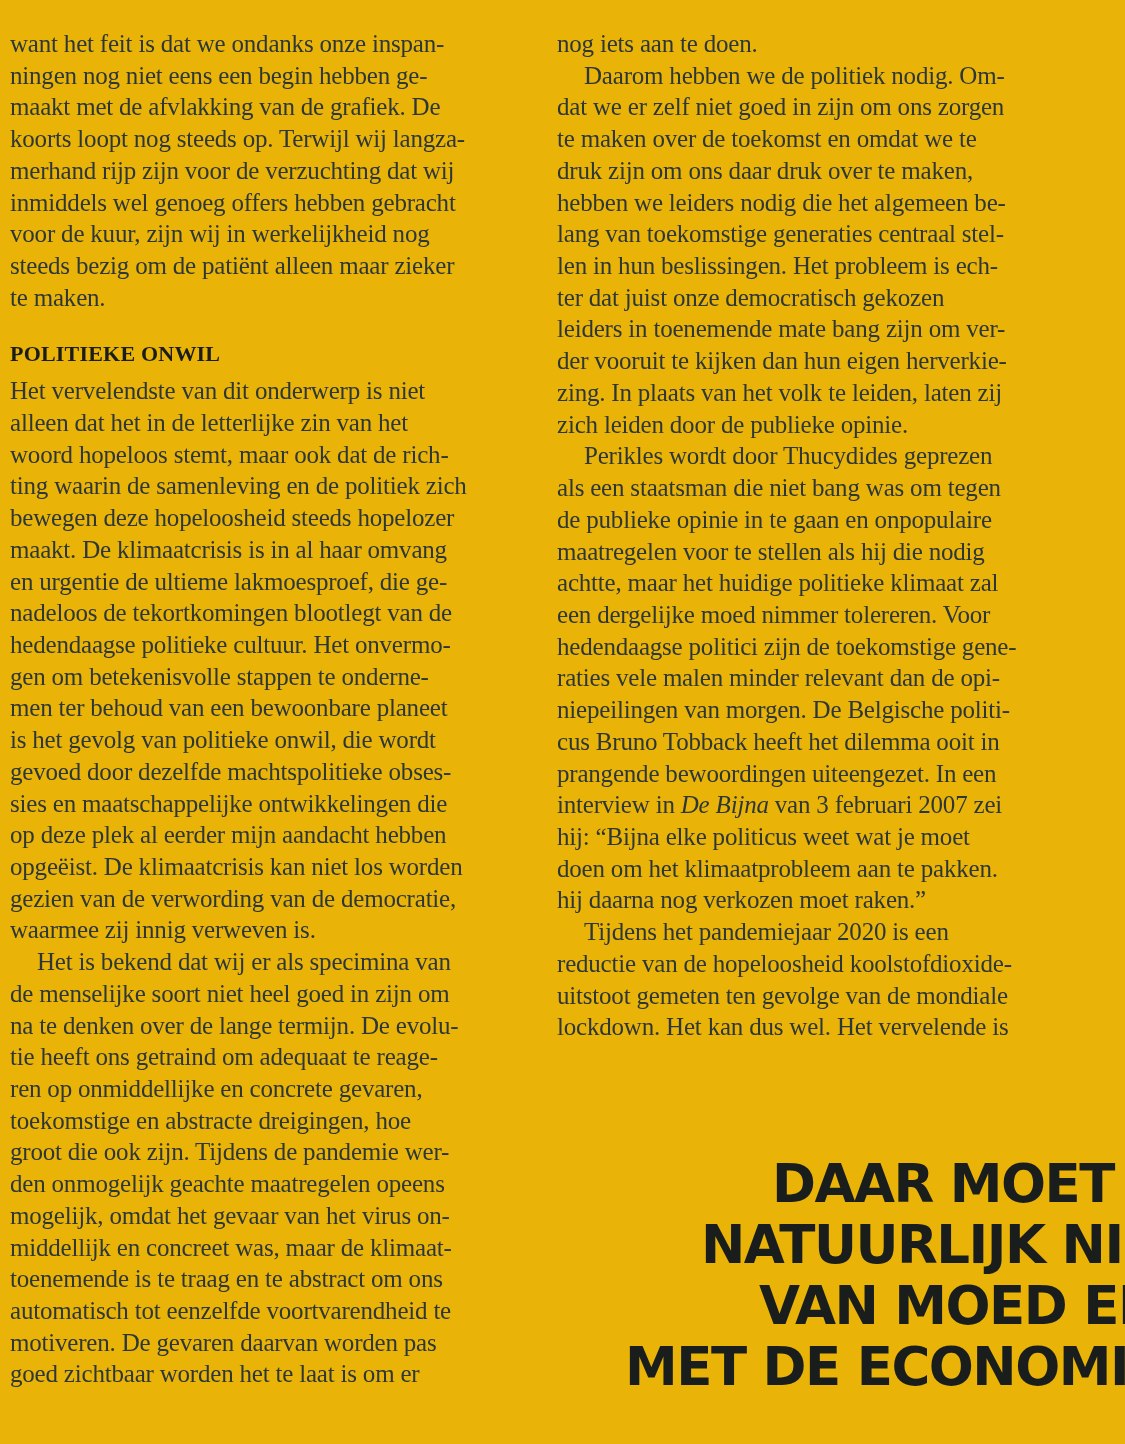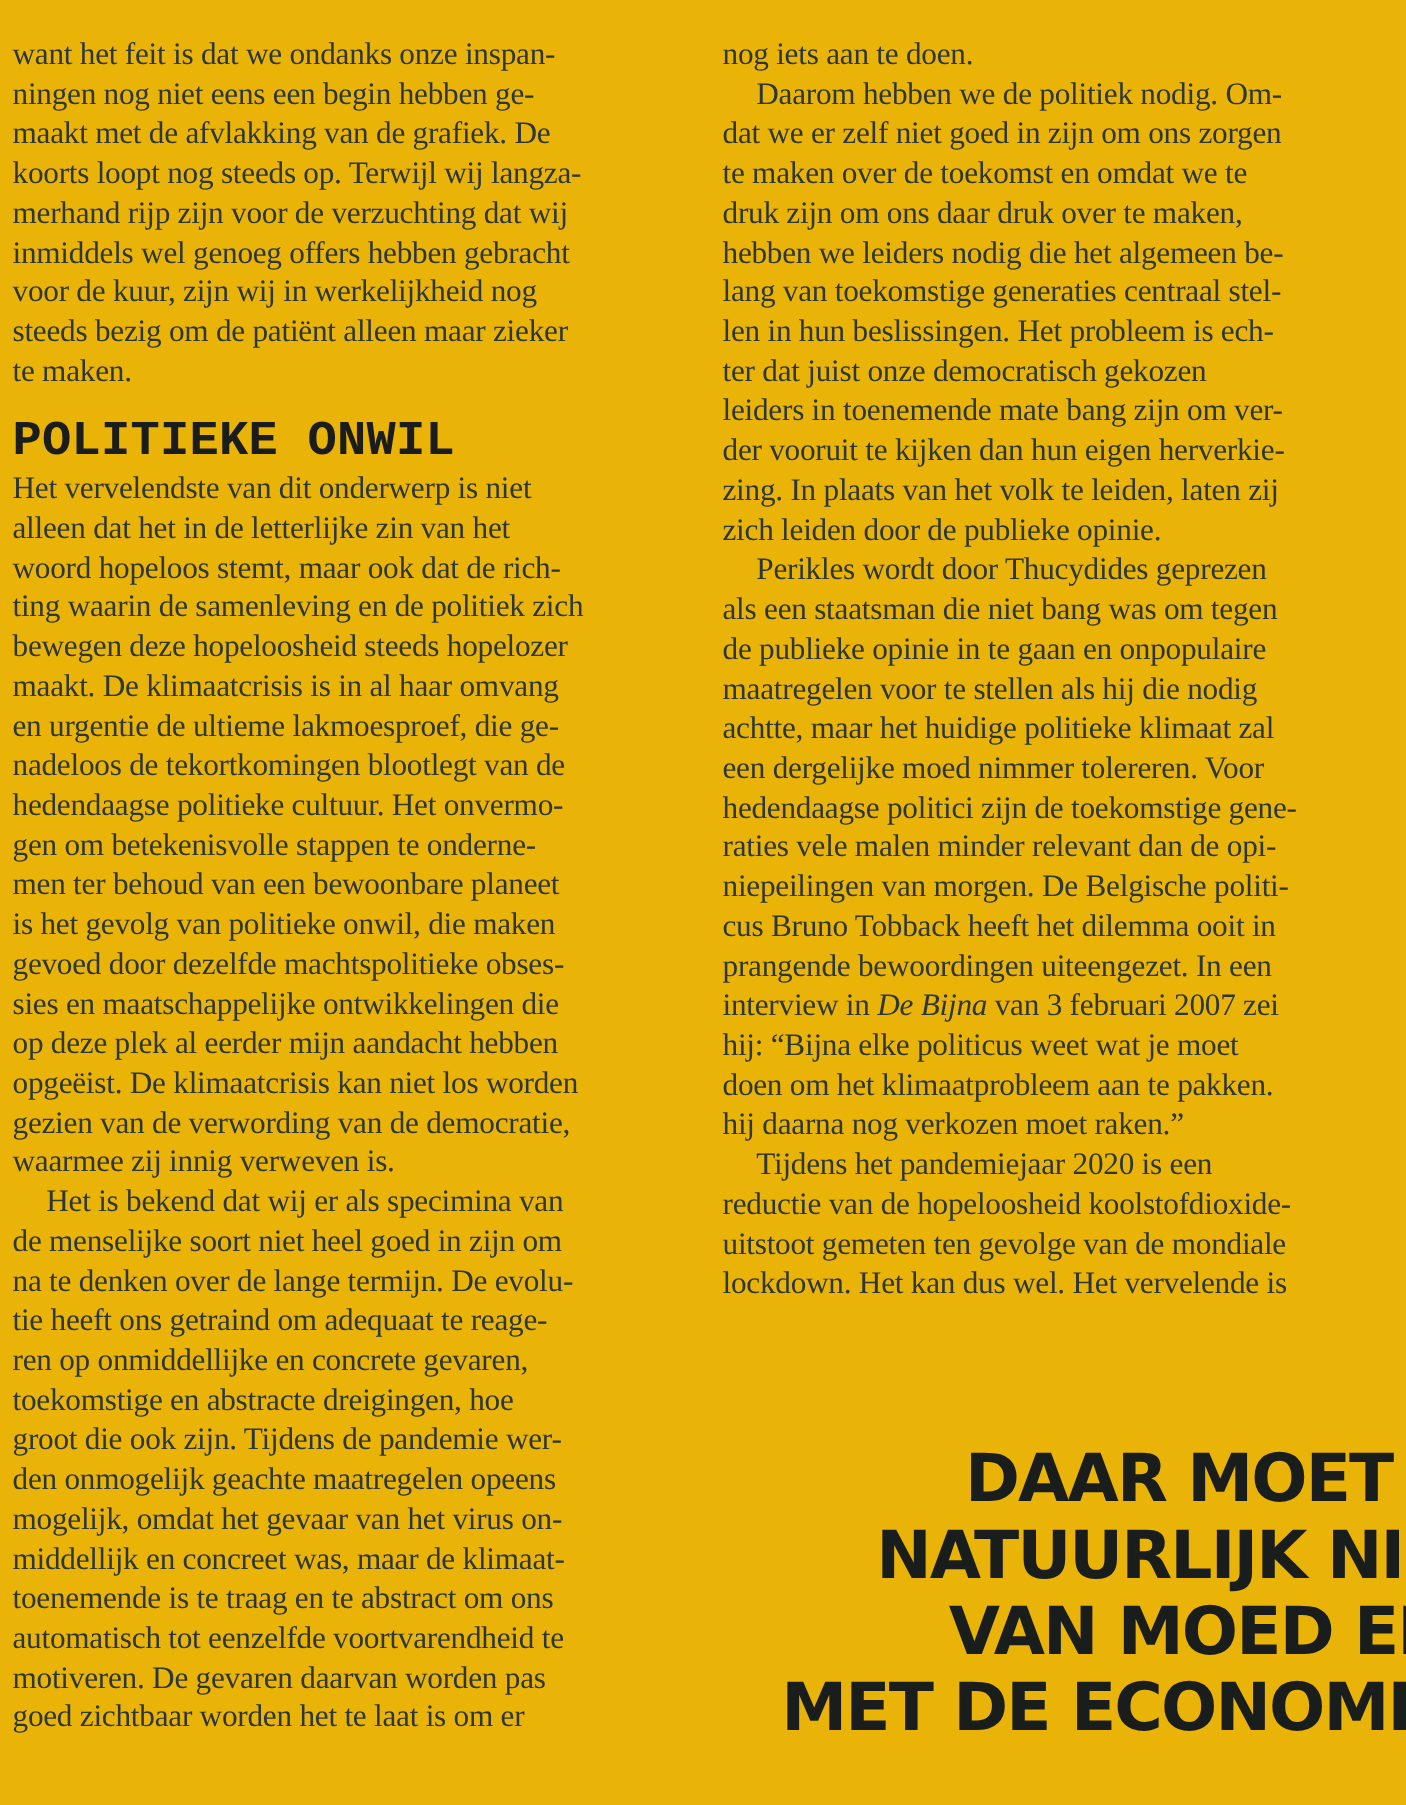--- a/index.html
+++ b/index.html
@@ -19,30 +19,30 @@
   .col {
     position: absolute;
     top: 28px;
     width: 545px;
     color: #2d3737;
     font-size: 25px;
     line-height: 31.72px;
     letter-spacing: -0.2px;
   }
   .col-left  { left: 10px;  }
-  .col-right { left: 578px; }
+  .col-right { left: 557px; }
   .para { margin: 0; }
   .line { white-space: nowrap; }
   .line.indent { padding-left: 27px; }
   .italic { font-style: italic; }
   .section-heading {
     margin: 25px 0 5px 0;
-    font-family: Liberation Mono, monospace;
+    font-family: Liberation Serif, serif;
     font-weight: 800;
-    font-size: 39px;
+    font-size: 22px;
     line-height: 31.72px;
     letter-spacing: 0.2px;
     color: #1a1d1c;
   }
   .pullquote {
     position: absolute;
     left: 625px;
     top: 1153px;
     width: 500px;
     color: #191d1c;
@@ -80,21 +80,21 @@
         <div class="line">alleen dat het in de letterlijke zin van het</div>
         <div class="line">woord hopeloos stemt, maar ook dat de rich-</div>
         <div class="line">ting waarin de samenleving en de politiek zich</div>
         <div class="line">bewegen deze hopeloosheid steeds hopelozer</div>
         <div class="line">maakt. De klimaatcrisis is in al haar omvang</div>
         <div class="line">en urgentie de ultieme lakmoesproef, die ge-</div>
         <div class="line">nadeloos de tekortkomingen blootlegt van de</div>
         <div class="line">hedendaagse politieke cultuur. Het onvermo-</div>
         <div class="line">gen om betekenisvolle stappen te onderne-</div>
         <div class="line">men ter behoud van een bewoonbare planeet</div>
-        <div class="line">is het gevolg van politieke onwil, die maken</div>
+        <div class="line">is het gevolg van politieke onwil, die wordt</div>
         <div class="line">gevoed door dezelfde machtspolitieke obses-</div>
         <div class="line">sies en maatschappelijke ontwikkelingen die</div>
         <div class="line">op deze plek al eerder mijn aandacht hebben</div>
         <div class="line">opgeëist. De klimaatcrisis kan niet los worden</div>
         <div class="line">gezien van de verwording van de democratie,</div>
         <div class="line">waarmee zij innig verweven is.</div>
       </div>
     <div class="para">
         <div class="line indent">Het is bekend dat wij er als specimina van</div>
         <div class="line">de menselijke soort niet heel goed in zijn om</div>

